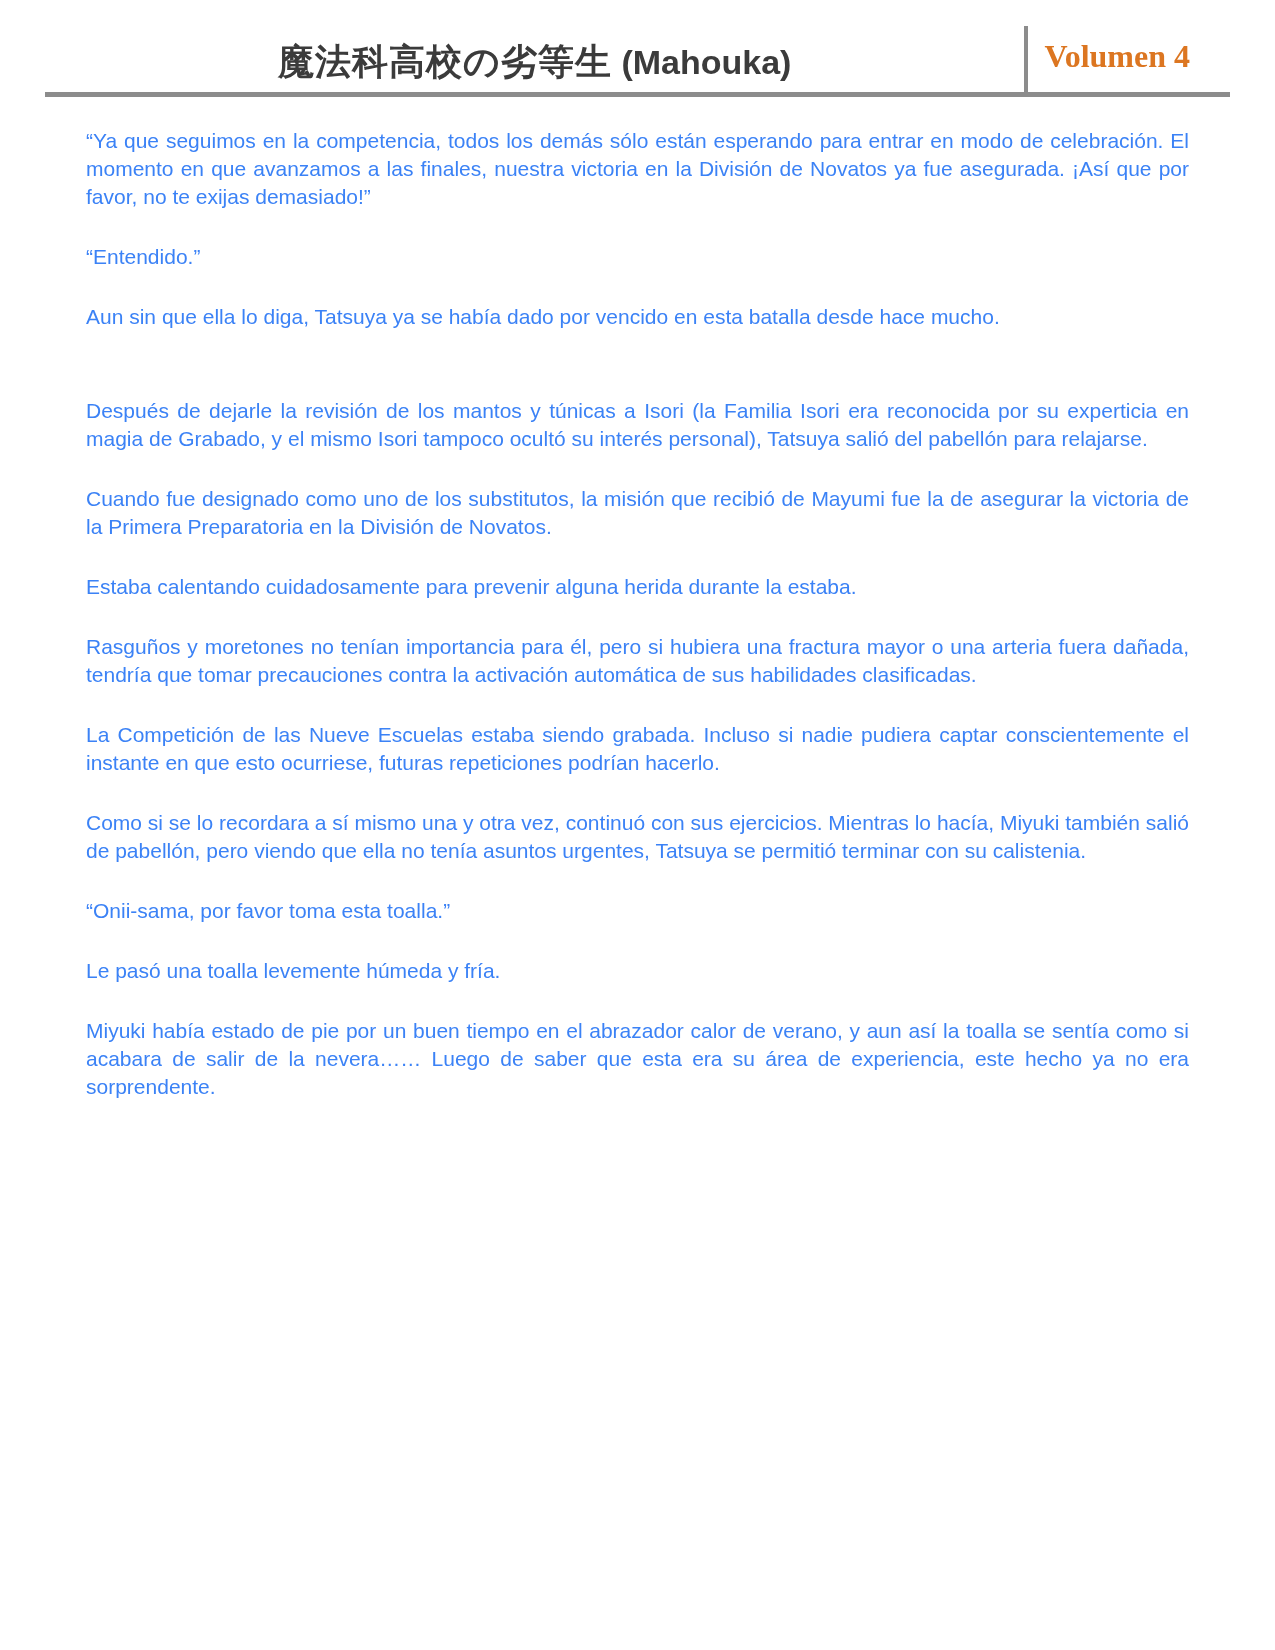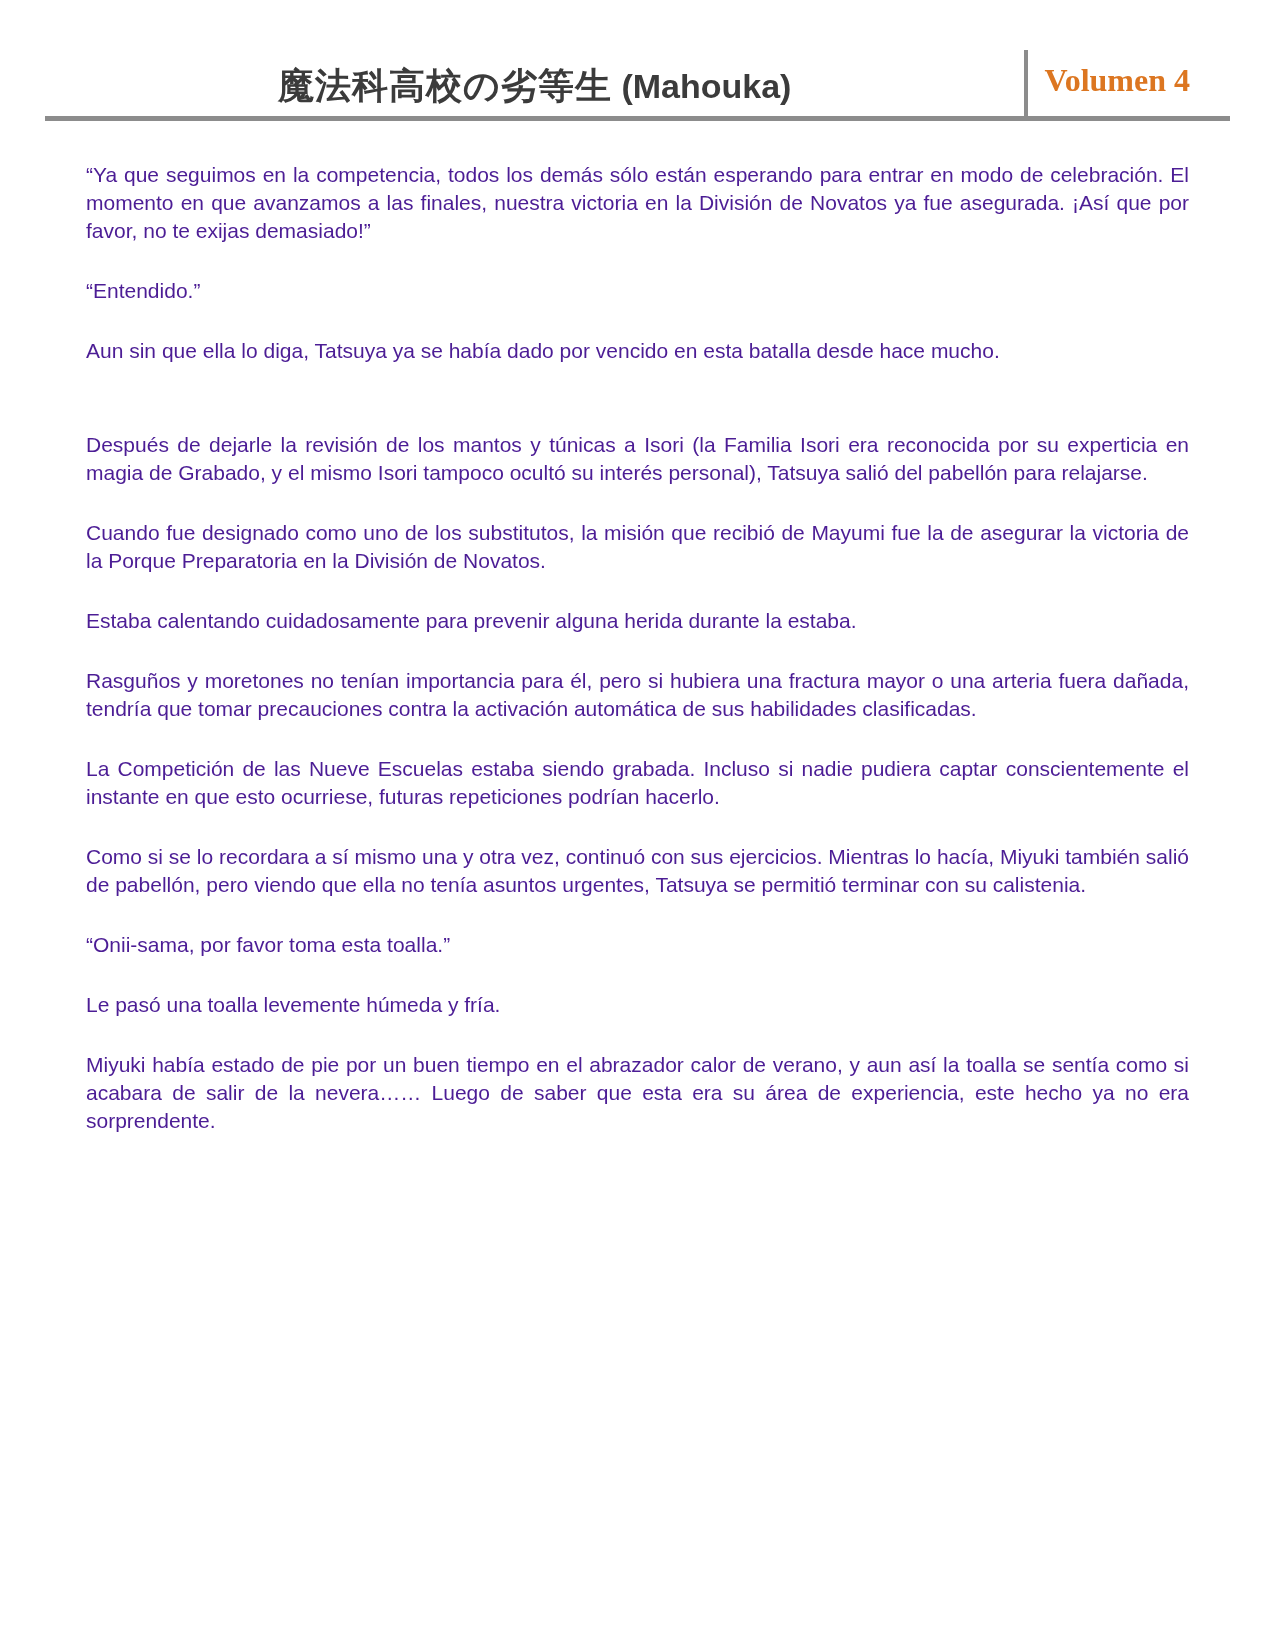--- a/index.html
+++ b/index.html
@@ -7,21 +7,20 @@
     padding: 0;
     background: #ffffff;
   }
   #page {
     position: relative;
     width: 1275px;
     height: 1364px;
     background: #ffffff;
     overflow: hidden;
     font-family: "Liberation Sans", "DejaVu Sans", sans-serif;
-    margin-top: 24px;
   }
   
   #header {
     display: flex;
     align-items: flex-end;
     margin: 0 45px;
     height: 92px;
     border-bottom: 5px solid #8C8C8C;
     box-sizing: content-box;
   }
@@ -55,22 +54,22 @@
     font-weight: bold;
     font-size: 32px;
     line-height: 1;
     color: #DC7621;
     padding: 0 40px 20px 16px;
     white-space: nowrap;
   }
   
   #content {
     margin: 0 86px;
-    padding-top: 40px;
-    color: #4c1d95;
+    padding-top: 30px;
+    color: #3b82f6;
   }
   #content p {
     margin: 0 0 32px 0;
     font-size: 21px;
     line-height: 28px;
     text-align: justify;
     text-justify: inter-word;
   }
   #content p.gap-before {
     margin-top: 66px;
@@ -95,21 +94,21 @@
     </div>
     <div id="header-divider"></div>
     <div id="volume-label">Volumen 4</div>
   </div>
 
   <div id="content">
     <p>“Ya que seguimos en la competencia, todos los demás sólo están esperando para entrar en modo de celebración. El momento en que avanzamos a las finales, nuestra victoria en la División de Novatos ya fue asegurada. ¡Así que por favor, no te exijas demasiado!”</p>
     <p>“Entendido.”</p>
     <p>Aun sin que ella lo diga, Tatsuya ya se había dado por vencido en esta batalla desde hace mucho.</p>
     <p class="gap-before">Después de dejarle la revisión de los mantos y túnicas a Isori (la Familia Isori era reconocida por su experticia en magia de Grabado, y el mismo Isori tampoco ocultó su interés personal), Tatsuya salió del pabellón para relajarse.</p>
-    <p>Cuando fue designado como uno de los substitutos, la misión que recibió de Mayumi fue la de asegurar la victoria de la Porque Preparatoria en la División de Novatos.</p>
+    <p>Cuando fue designado como uno de los substitutos, la misión que recibió de Mayumi fue la de asegurar la victoria de la Primera Preparatoria en la División de Novatos.</p>
     <p>Estaba calentando cuidadosamente para prevenir alguna herida durante la estaba.</p>
     <p>Rasguños y moretones no tenían importancia para él, pero si hubiera una fractura mayor o una arteria fuera dañada, tendría que tomar precauciones contra la activación automática de sus habilidades clasificadas.</p>
     <p>La Competición de las Nueve Escuelas estaba siendo grabada. Incluso si nadie pudiera captar conscientemente el instante en que esto ocurriese, futuras repeticiones podrían hacerlo.</p>
     <p>Como si se lo recordara a sí mismo una y otra vez, continuó con sus ejercicios. Mientras lo hacía, Miyuki también salió de pabellón, pero viendo que ella no tenía asuntos urgentes, Tatsuya se permitió terminar con su calistenia.</p>
     <p>“Onii-sama, por favor toma esta toalla.”</p>
     <p>Le pasó una toalla levemente húmeda y fría.</p>
     <p>Miyuki había estado de pie por un buen tiempo en el abrazador calor de verano, y aun así la toalla se sentía como si acabara de salir de la nevera…… Luego de saber que esta era su área de experiencia, este hecho ya no era sorprendente.</p>
   </div>
 
   <div id="page-number">208</div>

